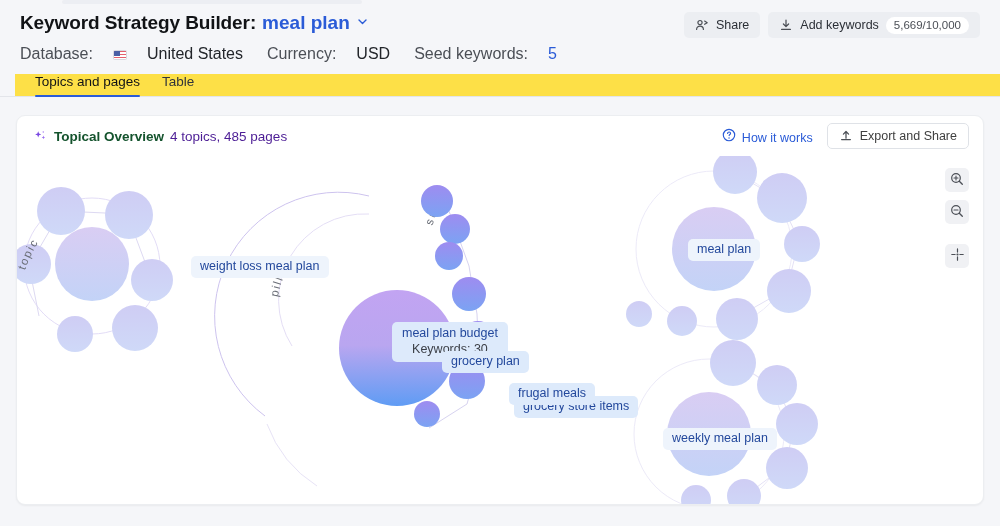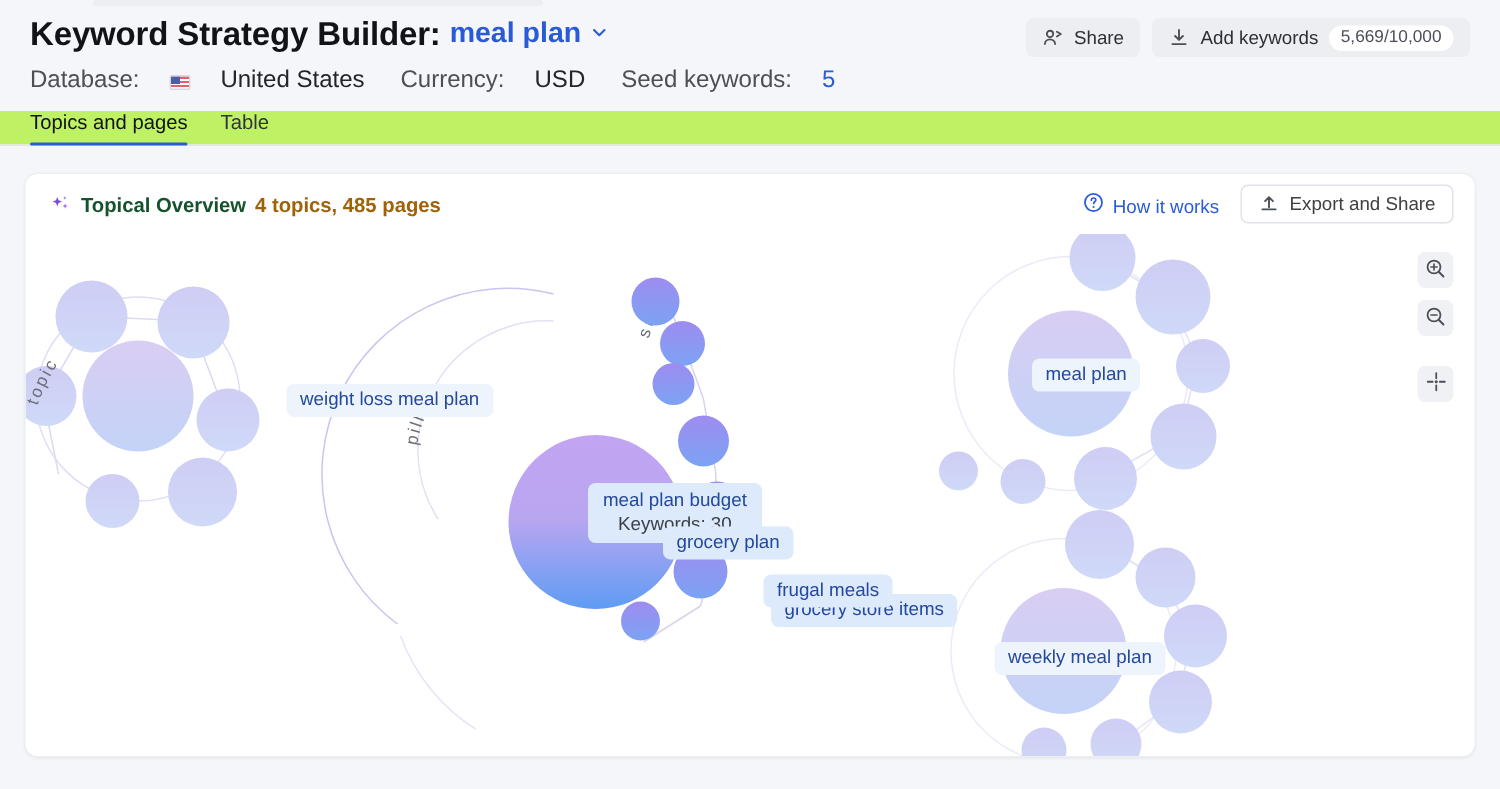--- a/index.html
+++ b/index.html
@@ -15,21 +15,21 @@
   .topstrip { height: 6px; background:#f5f6f9; position:relative; }
   .topstrip .crumb-ghost{
     position:absolute; left:62px; top:0; width:300px; height:4px;
     background:#eceef3; border-radius:2px;
   }
 
   
   .header { position:relative; padding: 2px 20px 0 20px; background:#f5f6f9; }
   .title-row { display:flex; align-items:center; height:30px; }
   .page-title {
-    font-size:22px; font-weight:bold; color:#111316; letter-spacing:-0.1px;
+    font-size:19px; font-weight:bold; color:#111316; letter-spacing:-0.1px;
     white-space:nowrap;
   }
   .kw-link {
     font-size:19px; font-weight:bold; color:#2a5bd7; margin-left:6px;
     white-space:nowrap; cursor:pointer;
   }
   .chev {
     margin-left:7px; color:#2a5bd7; display:inline-block;
     position:relative; top:-2px; cursor:pointer;
   }
@@ -59,21 +59,21 @@
     background:#eceef2; color:#2b2f36; font-size:12.5px;
     border:none; cursor:pointer; white-space:nowrap;
   }
   .btn svg{ display:block; }
   .pill {
     background:#ffffff; border-radius:10px; padding:1px 8px;
     font-size:11.5px; color:#4b4f56; line-height:15px;
   }
 
   
-  .tabs { display:flex; gap:22px; padding:0 20px; margin-top:9px; background:#bef264; }
+  .tabs { display:flex; gap:22px; padding:0 20px; margin-top:9px; background:#fde047;margin-left:15px; }
   .tab {
     font-size:13.5px; color:#30343b; padding-bottom:8px; cursor:pointer;
     position:relative; white-space:nowrap;
   }
   .tab.active { color:#111316; }
   .tab.active::after {
     content:""; position:absolute; left:0; right:0; bottom:0;
     height:2.5px; background:#2a5bd7; border-radius:2px;
   }
   .tabs-rule { height:1px; background:#e3e5ea; margin-top:-1px; }
@@ -84,21 +84,21 @@
     background:#ffffff; border:1px solid #eceef1; border-radius:9px;
     box-shadow:0 1px 2px rgba(20,23,28,.05);
     overflow:hidden;
   }
   .card-head {
     height:40px; display:flex; align-items:center; padding:0 14px 0 16px;
     position:relative;
   }
   .spark { width:15px; height:15px; margin-right:6px; }
   .card-title { font-size:13.5px; font-weight:bold; color:#14532d; white-space:nowrap;}
-  .card-sub { font-size:13.5px; color:#a16207; margin-left:6px; white-space:nowrap;font-weight:bold;}
+  .card-sub { font-size:13.5px; color:#4c1d95; margin-left:6px; white-space:nowrap;}
   .card-head-right { position:absolute; right:14px; top:7px; display:flex; align-items:center; gap:14px;}
   .howlink {
     display:flex; align-items:flex-end; gap:6px; font-size:12.5px;
     color:#2a5bd7; cursor:pointer; white-space:nowrap;
   }
   .btn-outline {
     display:flex; align-items:center; gap:7px; height:26px; padding:0 11px;
     border:1px solid #dfe2e7; border-radius:5px; background:#fff;
     font-size:12.5px; color:#404040; cursor:pointer; white-space:nowrap;
   }

